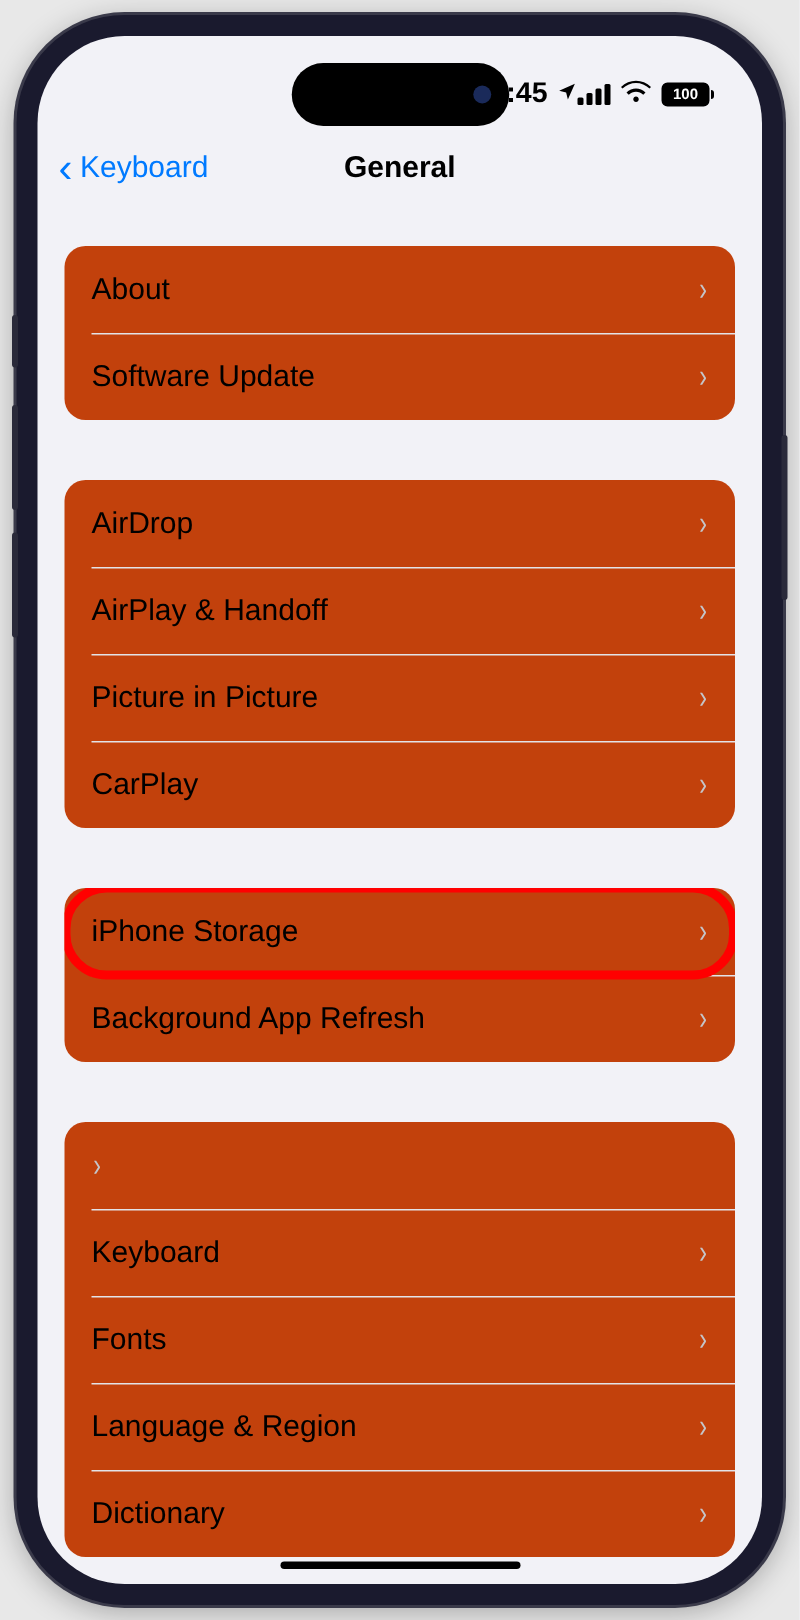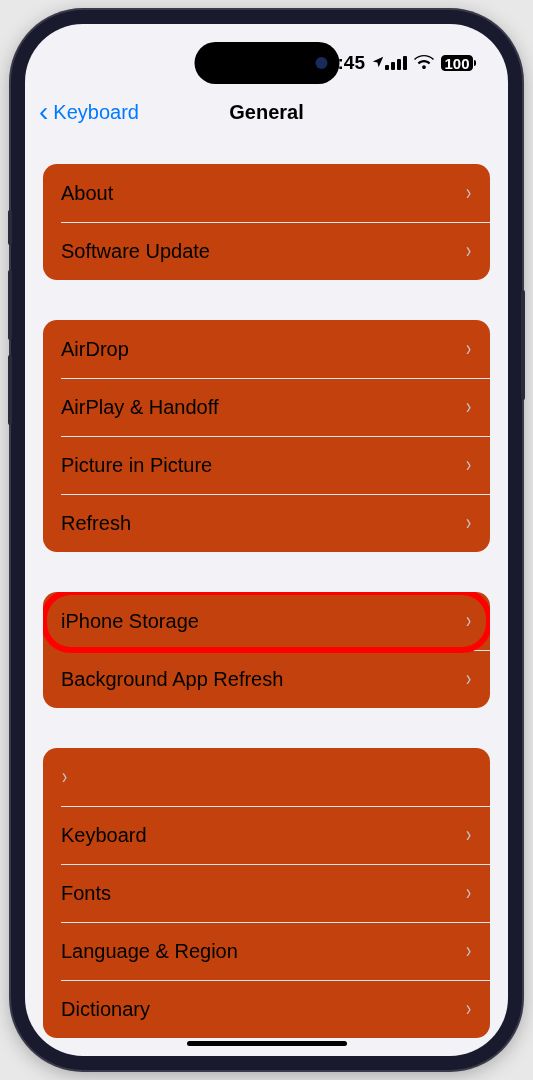--- a/index.html
+++ b/index.html
@@ -60,21 +60,21 @@
       font-size: 19px;
     }
     .status-left { display: flex; align-items: center; gap: 6px; }
     .status-right { display: flex; align-items: center; gap: 7px; }
     .cellular { display: flex; align-items: flex-end; gap: 2px; height: 14px; }
     .cellular span { width: 4px; background: #000; border-radius: 1px; }
     .cellular span:nth-child(1){height:5px;} .cellular span:nth-child(2){height:8px;}
     .cellular span:nth-child(3){height:11px;} .cellular span:nth-child(4){height:14px;}
     .wifi svg { width: 20px; height: 15px; }
     .battery { display: flex; align-items: center; }
-    .battery-body { width: 32px; height: 16px; border: 1.5px solid #000; border-radius: 4px; background:#000; display:flex; align-items:center; justify-content:center; color:#fff; font-size:15px; font-weight:700; }
+    .battery-body { width: 32px; height: 16px; border: 1.5px solid #000; border-radius: 4px; background:#000; display:flex; align-items:center; justify-content:center; color:#fff; font-size:10px; font-weight:700; }
     .battery-tip { width: 2px; height: 6px; background:#000; border-radius: 0 2px 2px 0; margin-left:1px; }
     .nav-bar {
       height: 56px;
       display: flex;
       align-items: center;
       position: relative;
       padding: 0 14px;
     }
     .back-btn { display: flex; align-items: center; gap: 5px; color: #007aff; font-size: 20px; cursor: pointer; }
     .back-chevron { font-size: 28px; font-weight: 500; line-height: 1; }
@@ -189,21 +189,21 @@
           </div>
           <div class="row">
             <span>AirPlay &amp; Handoff</span>
             <span class="chevron">›</span>
           </div>
           <div class="row">
             <span>Picture in Picture</span>
             <span class="chevron">›</span>
           </div>
           <div class="row">
-            <span>Refresh</span>
+            <span>CarPlay</span>
             <span class="chevron">›</span>
           </div>
         </div>
         <div class="group">
           <div class="row" style="position: relative;">
             <span>iPhone Storage</span>
             <span class="chevron">›</span>
             <div class="highlight-ring" style="inset: -3px -2px;"></div>
           </div>
           <div class="row">

